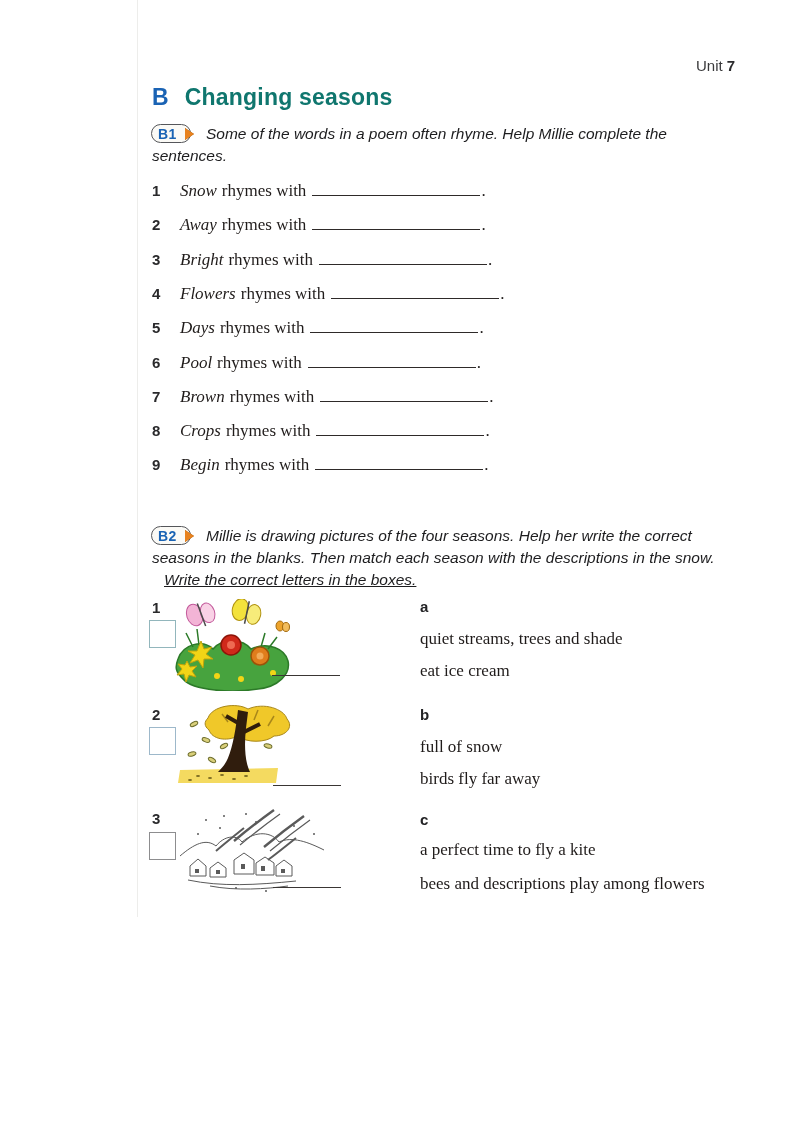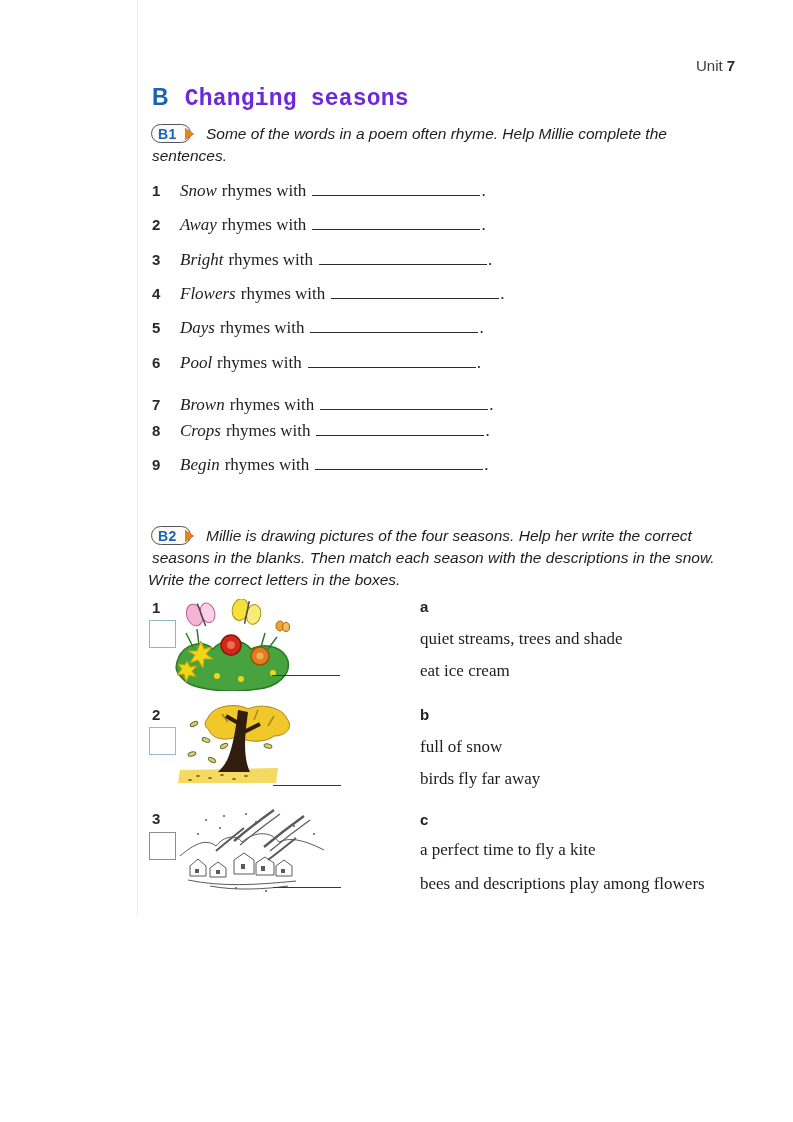--- a/index.html
+++ b/index.html
@@ -7,21 +7,21 @@
     position:relative; width:793px; height:917px; background:#ffffff;
     font-family:"Liberation Serif", serif; color:#201c1b; overflow:hidden;
   }
   .scan-line { position:absolute; left:137px; top:0; width:1px; height:100%; background:#ededeb; }
 
   
   .unit { position:absolute; left:696px; top:57px; font:15px "Liberation Sans", sans-serif; color:#3a3a3c; }
   .unit b { font-weight:bold; color:#2b2b2d; }
   .heading { position:absolute; left:152px; top:84px; font-family:"Liberation Sans", sans-serif; font-weight:bold; font-size:23px; letter-spacing:.2px; }
   .heading .sec-letter { color:#1a63b4; margin-right:16px; }
-  .heading .sec-title { color:#6d28d9;font-family:Liberation Mono, monospace; }
+  .heading .sec-title { color:#0f766e; }
 
   
   .badge {
     position:absolute; display:inline-flex; align-items:center; justify-content:flex-start;
     height:19px; padding:0 13px 0 6px; border:1.6px solid #55565a; border-radius:10px;
     background:#fbfaf6; box-sizing:border-box;
   }
   .badge .badge-label { font:bold 14px "Liberation Sans", sans-serif; color:#1a63b4; letter-spacing:.5px; }
   .badge .badge-arrow {
     position:absolute; right:-4px; top:50%; transform:translateY(-50%);
@@ -86,37 +86,37 @@
   </div>
   <div class="b1-row" style="top:284px;">
     <span class="rownum">4</span><span class="word">Flowers</span><span>rhymes with</span><span class="rhyme-blank"></span><span class="period">.</span>
   </div>
   <div class="b1-row" style="top:318px;">
     <span class="rownum">5</span><span class="word">Days</span><span>rhymes with</span><span class="rhyme-blank"></span><span class="period">.</span>
   </div>
   <div class="b1-row" style="top:353px;">
     <span class="rownum">6</span><span class="word">Pool</span><span>rhymes with</span><span class="rhyme-blank"></span><span class="period">.</span>
   </div>
-  <div class="b1-row" style="top:395px;">
+  <div class="b1-row" style="top:387px;">
     <span class="rownum">7</span><span class="word">Brown</span><span>rhymes with</span><span class="rhyme-blank"></span><span class="period">.</span>
   </div>
   <div class="b1-row" style="top:421px;">
     <span class="rownum">8</span><span class="word">Crops</span><span>rhymes with</span><span class="rhyme-blank"></span><span class="period">.</span>
   </div>
   <div class="b1-row" style="top:455px;">
     <span class="rownum">9</span><span class="word">Begin</span><span>rhymes with</span><span class="rhyme-blank"></span><span class="period">.</span>
   </div>
 
   <span class="badge" style="left:151px; top:526px;">
     <span class="badge-label">B2</span>
     <span class="badge-arrow"></span>
   </span>
   <div class="instr" style="left:206px; top:527px;">Millie is drawing pictures of the four seasons. Help her write the correct</div>
   <div class="instr" style="left:152px; top:549px;">seasons in the blanks. Then match each season with the descriptions in the snow.</div>
-  <div class="instr" style="left:148px; top:571px;">Write the correct letters in the boxes.</div>
+  <div class="instr" style="left:164px; top:571px;text-decoration:underline;">Write the correct letters in the boxes.</div>
 
   <div class="b2num" style="top:599px;">1</div>
   <div class="answer-box box-c1" style="top:620px;"></div>
   <svg class="illus" style="left:173px; top:599px;" width="122" height="92" viewBox="0 0 122 92">
     <path d="M5,60 C10,45 30,40 40,50 C50,38 70,40 78,50 C95,42 112,50 115,62 C118,75 105,88 85,90 C60,94 20,92 10,80 C2,72 2,68 5,60 Z" fill="#47a33e" stroke="#2c7a28" stroke-width="1.5"></path>
     <path d="M20,48 L13,34 M26,46 L24,30 M95,50 L104,38 M88,48 L92,34" stroke="#2c7a28" stroke-width="1.5" fill="none"></path>
     <g transform="translate(28,16) rotate(-18)">
       <ellipse cx="-6" cy="-2" rx="8" ry="11" fill="#f3b4d6" stroke="#c2589a"></ellipse>
       <ellipse cx="7" cy="0" rx="7" ry="10" fill="#f9d2e6" stroke="#c2589a"></ellipse>
       <line x1="0" y1="-12" x2="1" y2="12" stroke="#4a4a4a" stroke-width="1.5"></line>

